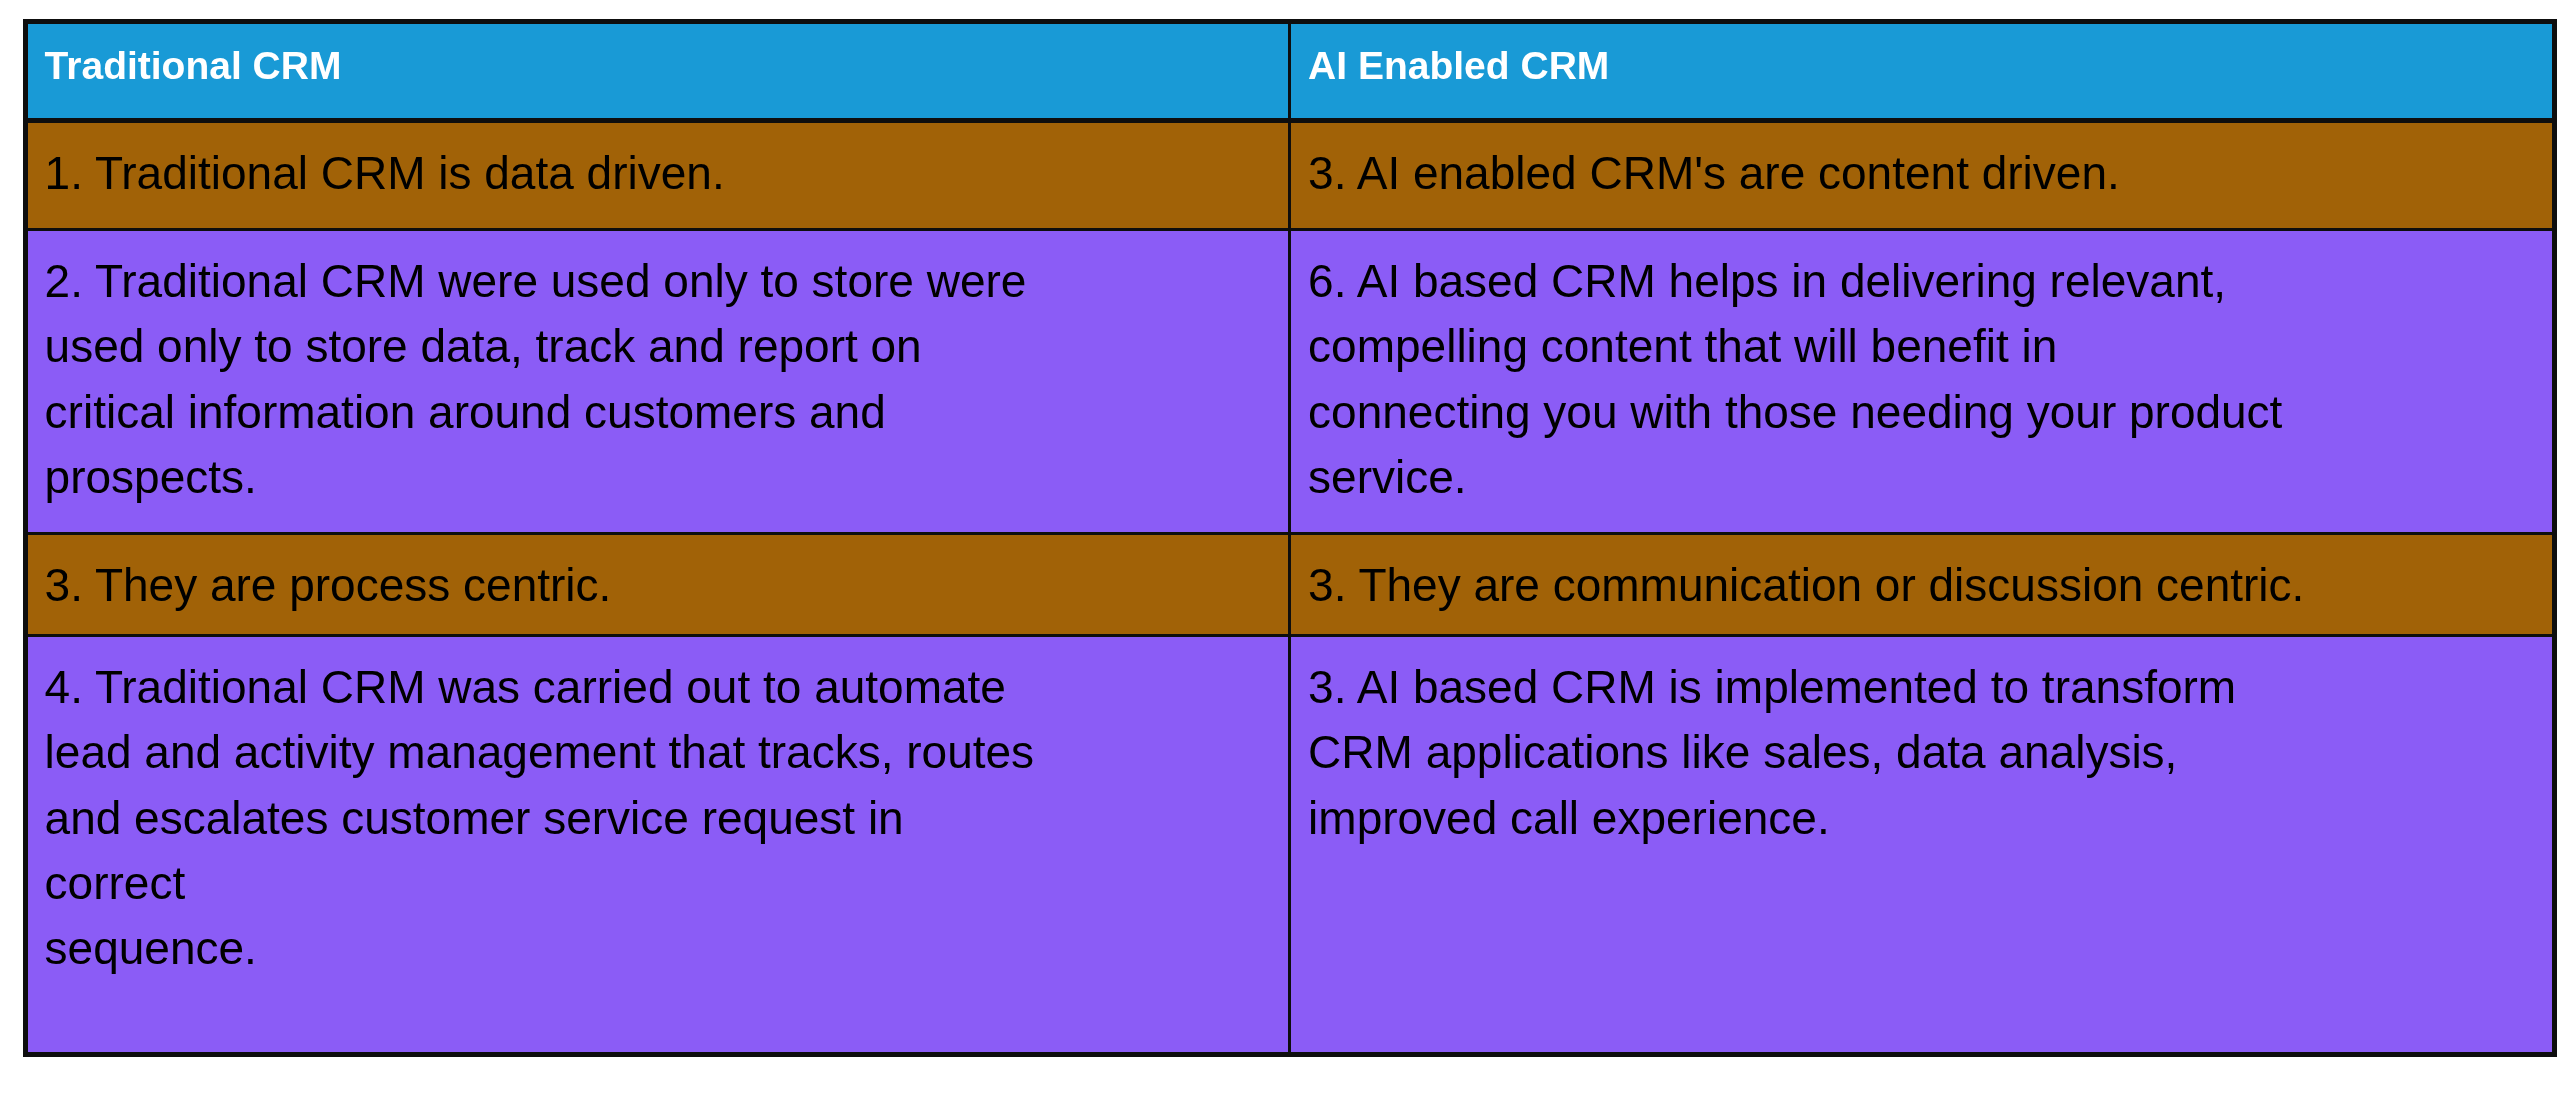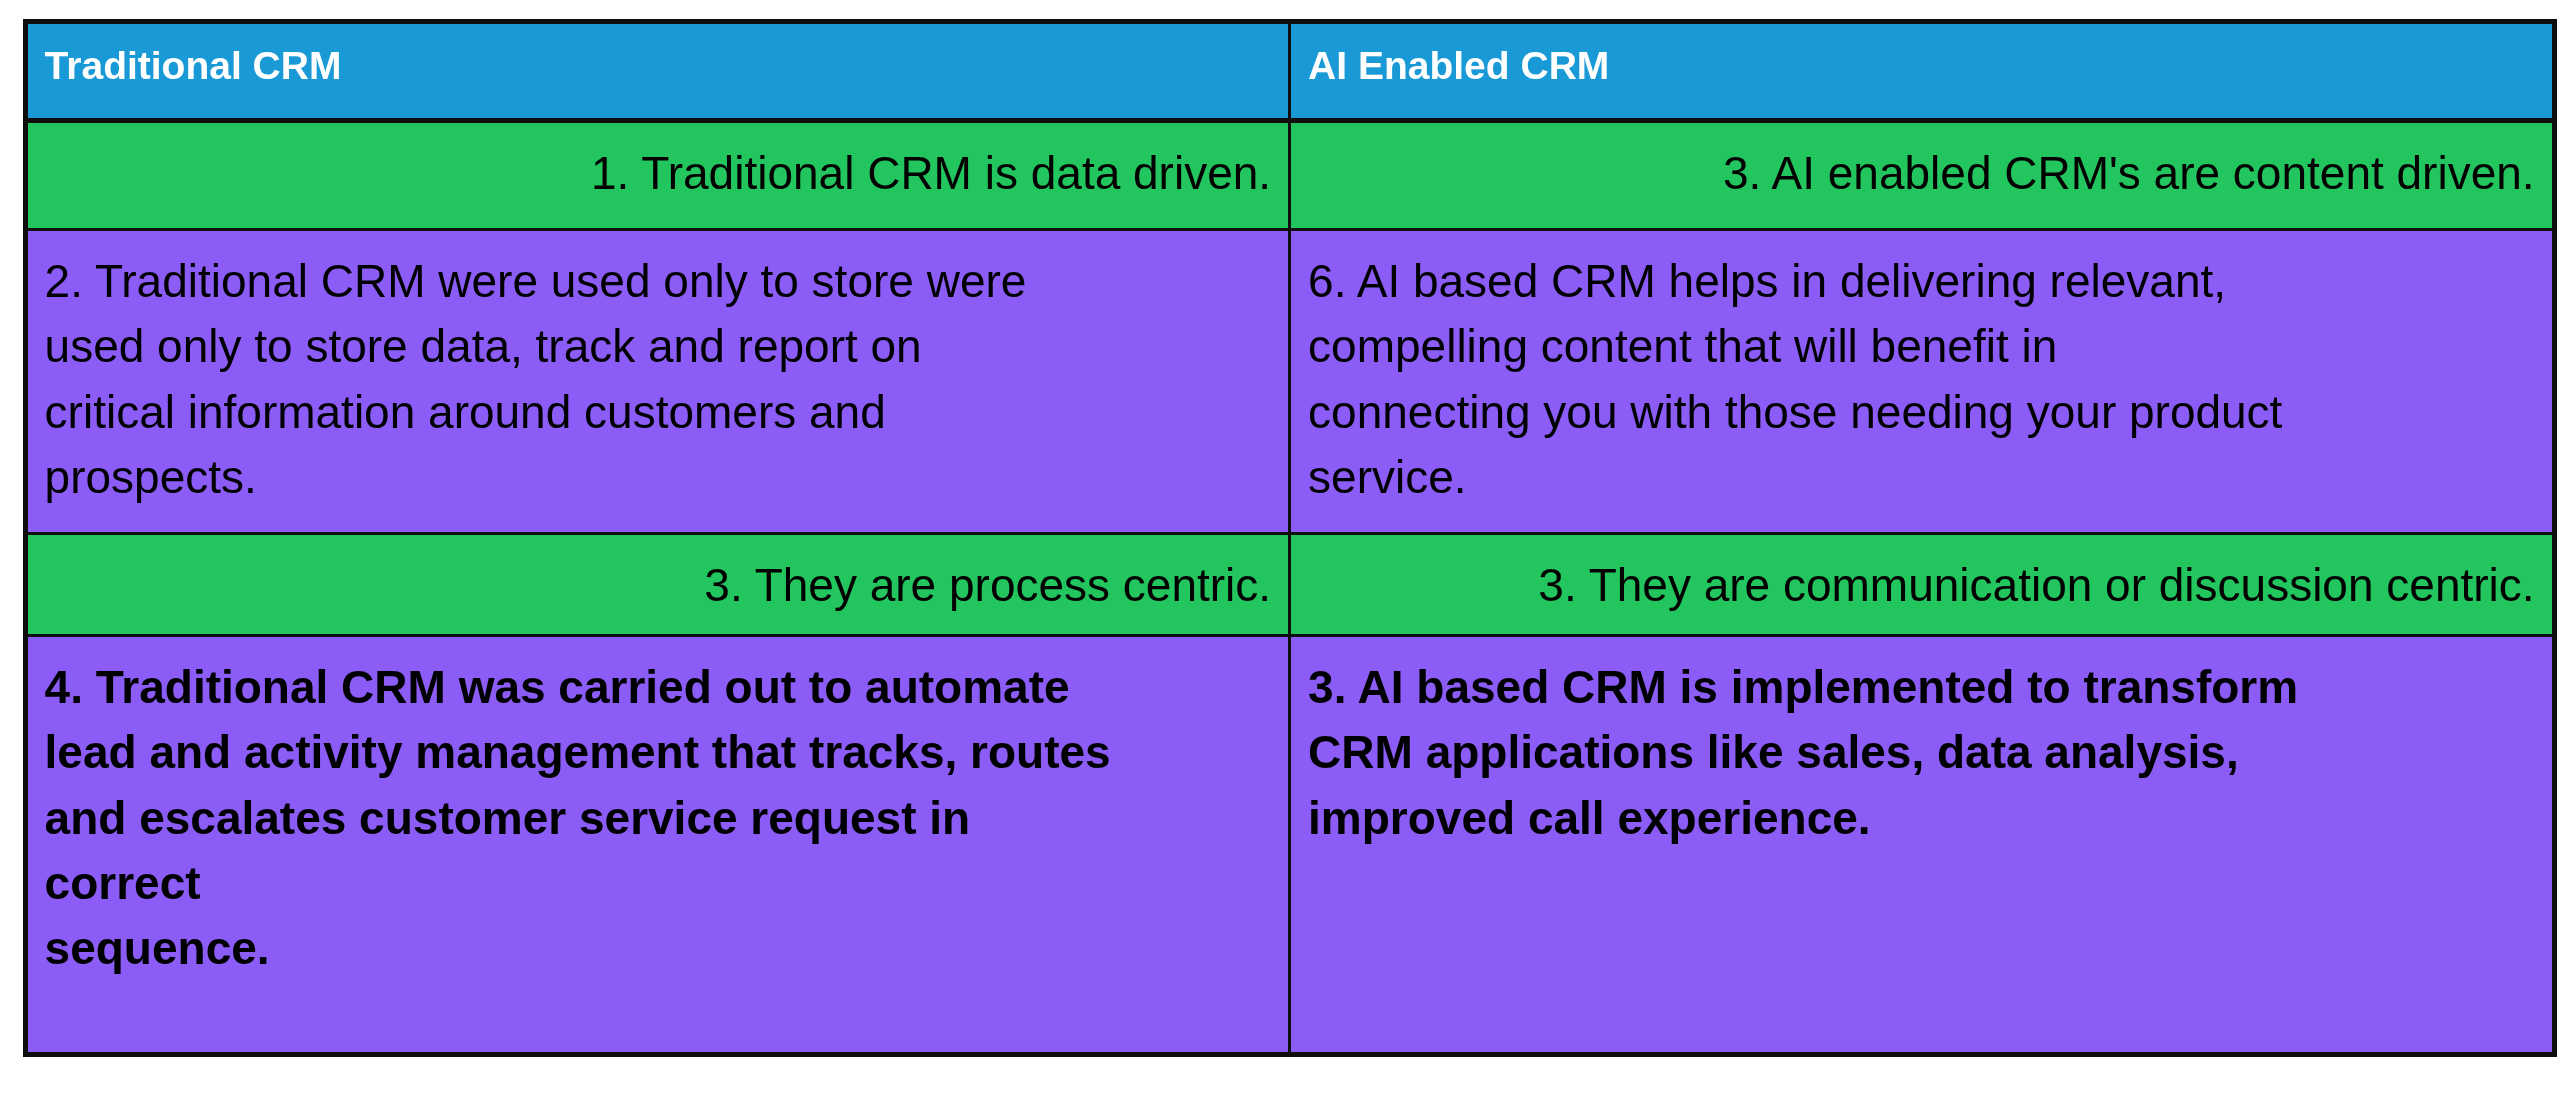--- a/index.html
+++ b/index.html
@@ -44,26 +44,26 @@
     padding: 18.5px 17px 11.7px 17px;
     height: 99px;
     border-bottom-width: 5px;
   }
   table.crm-table td {
     font-size: 46px;
     font-weight: 400;
     line-height: 1.42;
     padding: 18.5px 17px 13.4px 17px;
   }
-  tr.band td { background: #22c55e; text-align: right; }
+  tr.band td { background: #a16207; }
   tr.plain td { background: #8b5cf6; }
   tr.row-1 td { height: 109px; }
   tr.row-2 td { height: 304px; }
   tr.row-3 td { height: 102px; }
-  tr.row-4 td { height: 419px; font-weight: bold; }
+  tr.row-4 td { height: 419px; }
 </style>
 </head>
 <body>
 
 <div class="table-wrap">
   <table class="crm-table">
     <thead>
       <tr>
         <th>Traditional CRM</th>
         <th>AI Enabled CRM</th>

